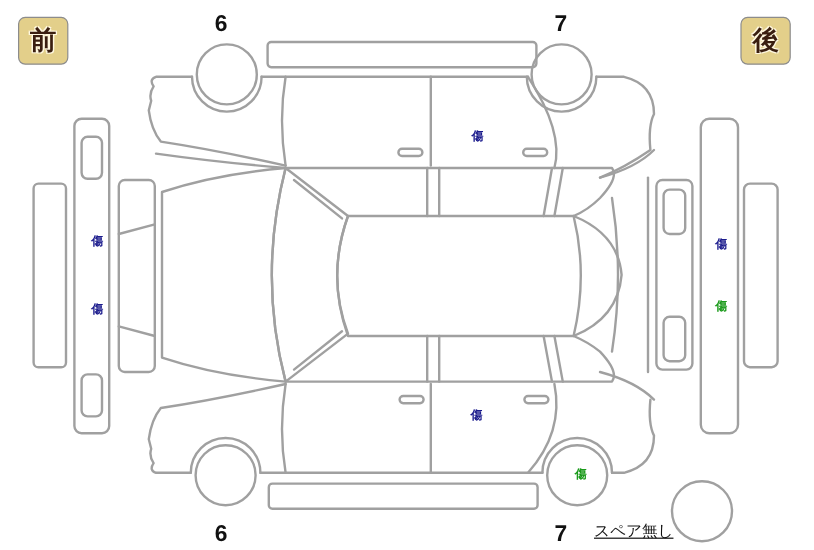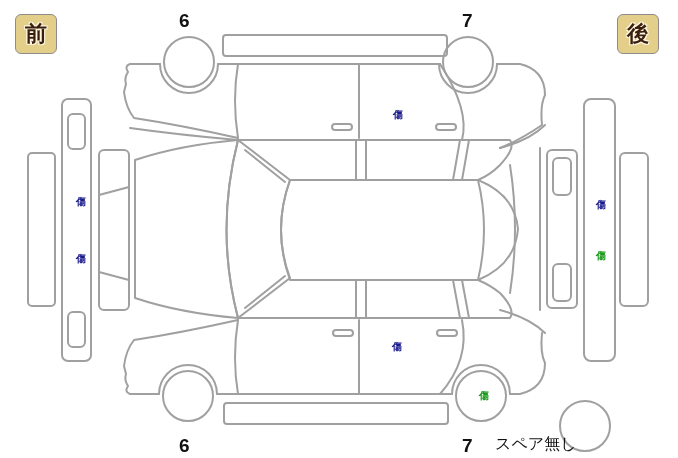--- a/index.html
+++ b/index.html
@@ -9,21 +9,21 @@
     .badge {
       position: absolute; width: 42px; height: 40px;
       background: #e3cf8a; border: 1px solid #8c8c8c; border-radius: 6px;
       box-sizing: border-box; display: flex; align-items: center; justify-content: center;
       font-size: 22px; font-weight: bold; color: #3a1e10;
       text-shadow: -1px -1px 0 #fff8e0, 1px -1px 0 #fff8e0, -1px 1px 0 #fff8e0, 1px 1px 0 #fff8e0;
     }
     .tire-num { position: absolute; font-family: "Liberation Sans", sans-serif;
                 font-weight: bold; font-size: 19px; color: #111; }
     .mark { position: absolute; font-size: 10px; font-weight: bold; line-height: 1; }
-    .spare-label { position: absolute; font-size: 16px; color: #111; }
+    .spare-label { position: absolute; font-size: 13px; color: #111; text-decoration: underline; }
   </style>
 </head>
 <body>
 
 <svg id="diagram" viewBox="0 0 678 458" xmlns="http://www.w3.org/2000/svg">
   <g fill="none" stroke="#a0a0a0" stroke-width="2" stroke-linejoin="round" stroke-linecap="round">
 
     <g>
 
       <rect x="223" y="35" width="224" height="21" rx="3"></rect>

